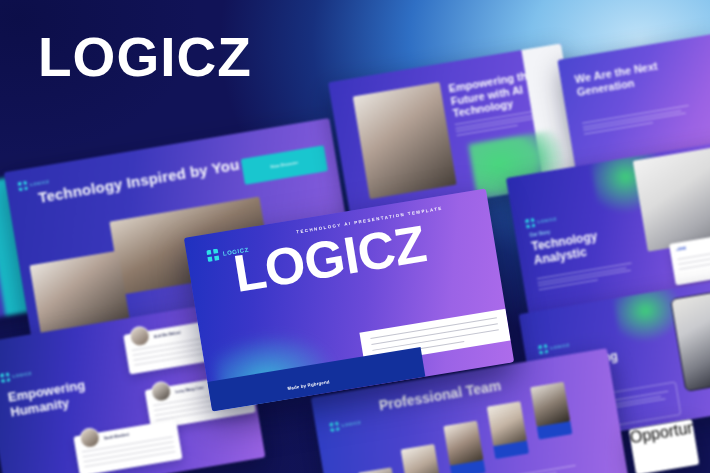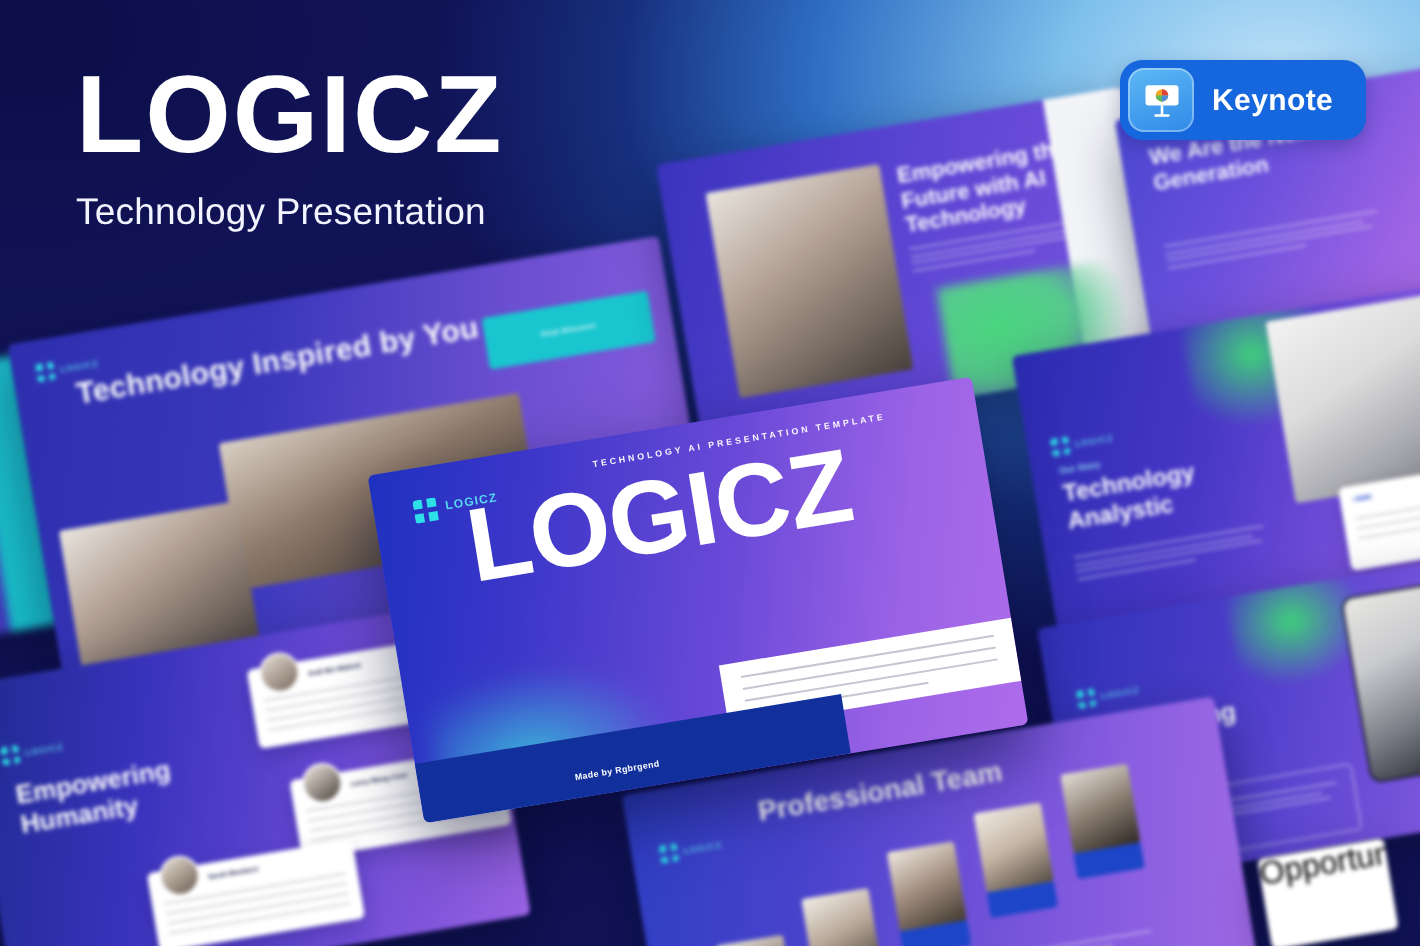--- a/index.html
+++ b/index.html
@@ -425,31 +425,16 @@
         <div class="ln" style="top:19px;"></div>
         <div class="ln" style="top:25px; right:46px;"></div>
       </div>
       <div class="bluebar"></div>
       <div class="madeby">Made by Rgbrgend</div>
     </div>
   </div>
 
   <div id="headline">
     <div class="h1">LOGICZ</div>
-    <div class="h2">Technology Presentation</div>
-  </div>
-
-  <div id="badge">
-    <div class="kicon">
-      <svg width="22" height="22" viewBox="0 0 24 24" aria-hidden="true">
-        <rect x="3" y="4" width="18" height="11" rx="1.6" fill="#ffffff"></rect>
-        <circle cx="12" cy="9.5" r="3.4" fill="#f5a623"></circle>
-        <path d="M12 9.5 L12 6.1 A3.4 3.4 0 0 1 15.4 9.5 Z" fill="#e0443e"></path>
-        <path d="M12 9.5 L15.4 9.5 A3.4 3.4 0 0 1 12 12.9 Z" fill="#4a90d9"></path>
-        <path d="M12 9.5 L12 12.9 A3.4 3.4 0 0 1 8.6 9.5 Z" fill="#5cb85c"></path>
-        <rect x="11.3" y="15" width="1.4" height="5.2" fill="#ffffff"></rect>
-        <rect x="7.8" y="19.8" width="8.4" height="1.4" rx=".7" fill="#ffffff"></rect>
-      </svg>
-    </div>
-    <span class="klabel">Keynote</span>
-  </div>
+  </div>
+
 
 </div>
 
 </body></html>

